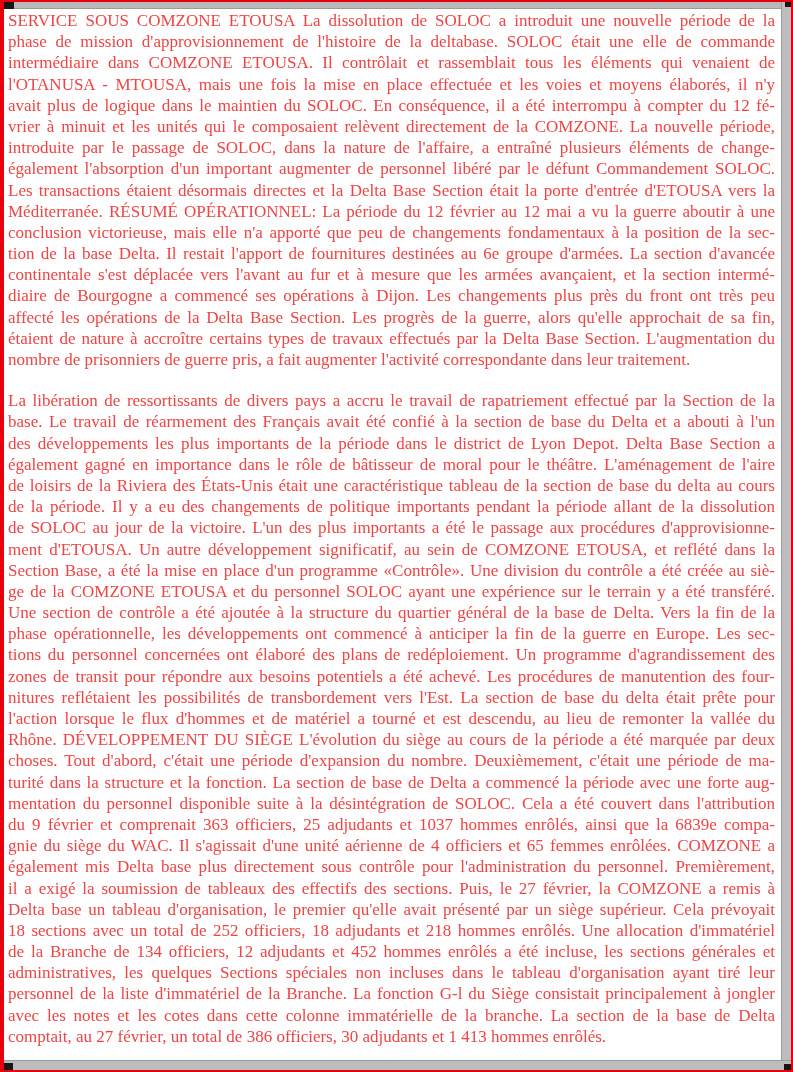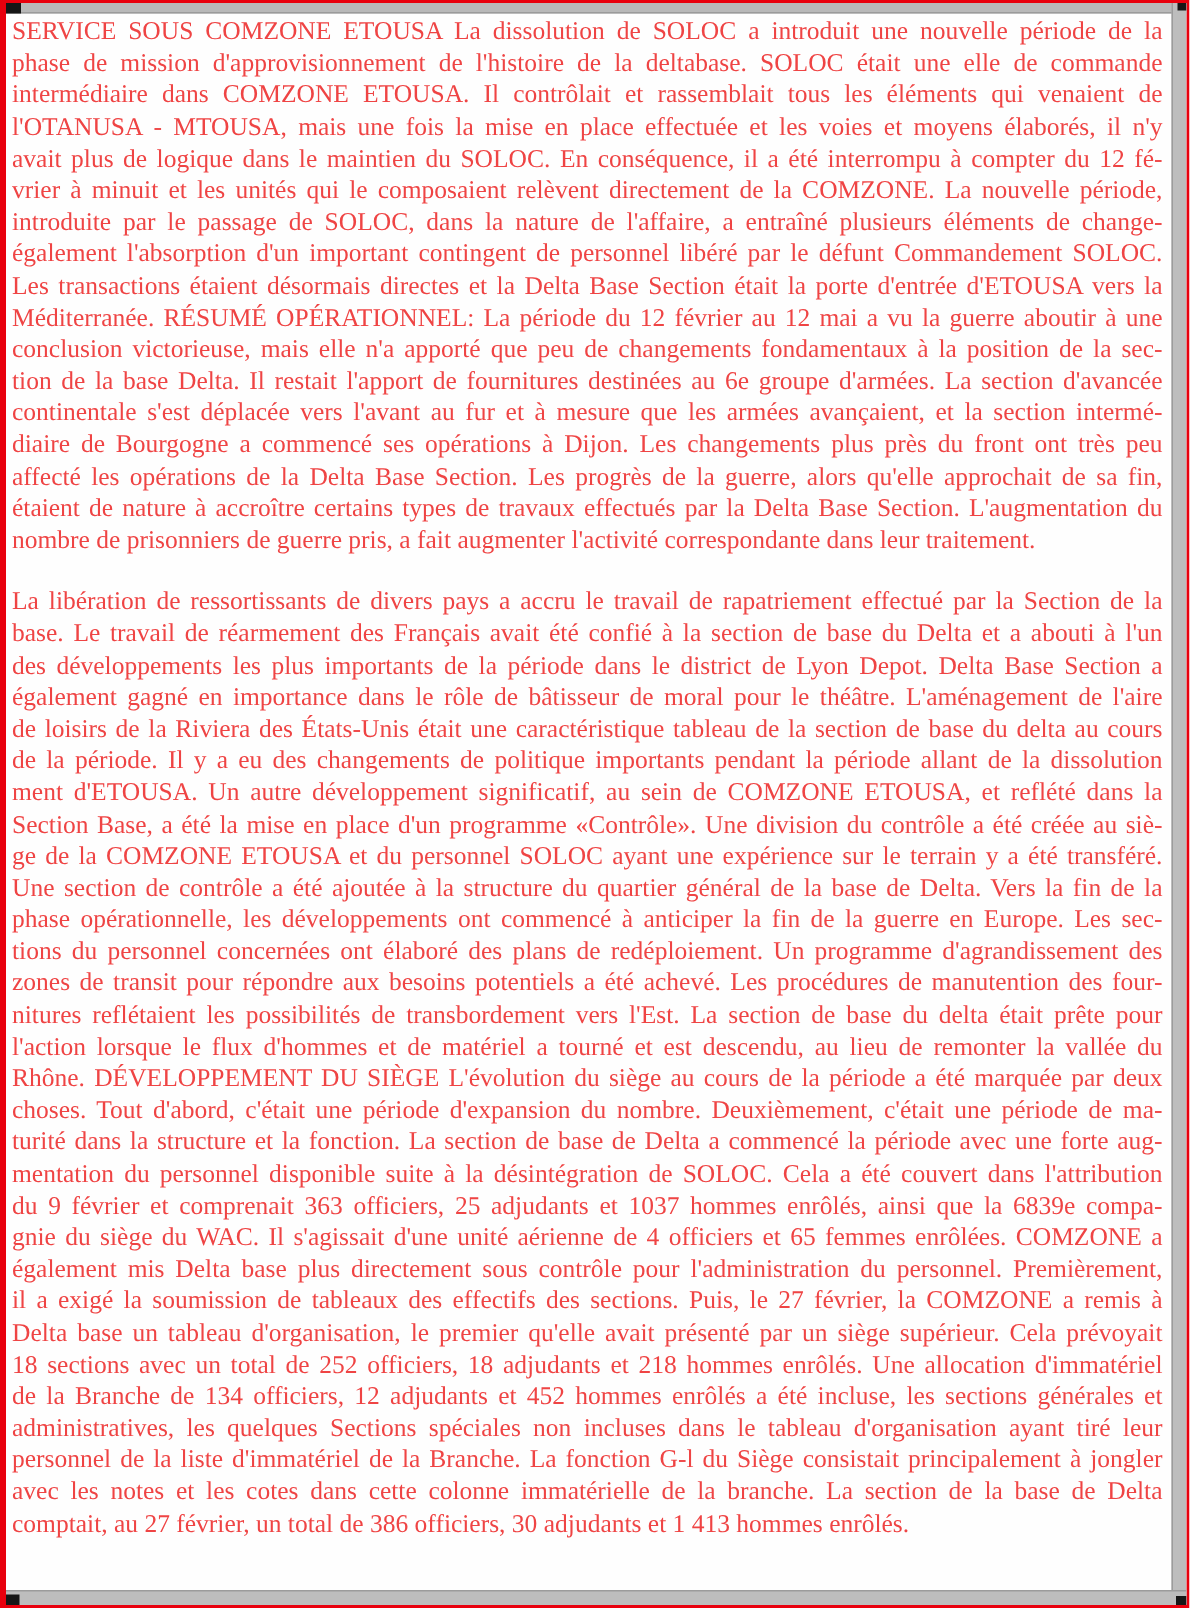--- a/index.html
+++ b/index.html
@@ -80,38 +80,39 @@
 
   <div class="text-area">
     <div class="paragraph">
         <div class="line">SERVICE SOUS COMZONE ETOUSA La dissolution de SOLOC a introduit une nouvelle période de la</div>
         <div class="line">phase de mission d'approvisionnement de l'histoire de la deltabase. SOLOC était une elle de commande</div>
         <div class="line">intermédiaire dans COMZONE ETOUSA. Il contrôlait et rassemblait tous les éléments qui venaient de</div>
         <div class="line">l'OTANUSA - MTOUSA, mais une fois la mise en place effectuée et les voies et moyens élaborés, il n'y</div>
         <div class="line">avait plus de logique dans le maintien du SOLOC. En conséquence, il a été interrompu à compter du 12 fé-</div>
         <div class="line">vrier à minuit et les unités qui le composaient relèvent directement de la COMZONE. La nouvelle période,</div>
         <div class="line">introduite par le passage de SOLOC, dans la nature de l'affaire, a entraîné plusieurs éléments de change-</div>
-        <div class="line">également l'absorption d'un important contingent de personnel libéré par le défunt Commandement SOLOC.</div>
+        <div class="line">également l'absorption d'un important augmenter de personnel libéré par le défunt Commandement SOLOC.</div>
         <div class="line">Les transactions étaient désormais directes et la Delta Base Section était la porte d'entrée d'ETOUSA vers la</div>
         <div class="line">Méditerranée. RÉSUMÉ OPÉRATIONNEL: La période du 12 février au 12 mai a vu la guerre aboutir à une</div>
         <div class="line">conclusion victorieuse, mais elle n'a apporté que peu de changements fondamentaux à la position de la sec-</div>
         <div class="line">tion de la base Delta. Il restait l'apport de fournitures destinées au 6e groupe d'armées. La section d'avancée</div>
         <div class="line">continentale s'est déplacée vers l'avant au fur et à mesure que les armées avançaient, et la section intermé-</div>
         <div class="line">diaire de Bourgogne a commencé ses opérations à Dijon. Les changements plus près du front ont très peu</div>
         <div class="line">affecté les opérations de la Delta Base Section. Les progrès de la guerre, alors qu'elle approchait de sa fin,</div>
         <div class="line">étaient de nature à accroître certains types de travaux effectués par la Delta Base Section. L'augmentation du</div>
         <div class="line line-last">nombre de prisonniers de guerre pris, a fait augmenter l'activité correspondante dans leur traitement.</div>
       </div>
     <div class="paragraph">
         <div class="line">La libération de ressortissants de divers pays a accru le travail de rapatriement effectué par la Section de la</div>
         <div class="line">base. Le travail de réarmement des Français avait été confié à la section de base du Delta et a abouti à l'un</div>
         <div class="line">des développements les plus importants de la période dans le district de Lyon Depot. Delta Base Section a</div>
         <div class="line">également gagné en importance dans le rôle de bâtisseur de moral pour le théâtre. L'aménagement de l'aire</div>
         <div class="line">de loisirs de la Riviera des États-Unis était une caractéristique tableau de la section de base du delta au cours</div>
         <div class="line">de la période. Il y a eu des changements de politique importants pendant la période allant de la dissolution</div>
+        <div class="line">de SOLOC au jour de la victoire. L'un des plus importants a été le passage aux procédures d'approvisionne-</div>
         <div class="line">ment d'ETOUSA. Un autre développement significatif, au sein de COMZONE ETOUSA, et reflété dans la</div>
         <div class="line">Section Base, a été la mise en place d'un programme «Contrôle». Une division du contrôle a été créée au siè-</div>
         <div class="line">ge de la COMZONE ETOUSA et du personnel SOLOC ayant une expérience sur le terrain y a été transféré.</div>
         <div class="line">Une section de contrôle a été ajoutée à la structure du quartier général de la base de Delta. Vers la fin de la</div>
         <div class="line">phase opérationnelle, les développements ont commencé à anticiper la fin de la guerre en Europe. Les sec-</div>
         <div class="line">tions du personnel concernées ont élaboré des plans de redéploiement. Un programme d'agrandissement des</div>
         <div class="line">zones de transit pour répondre aux besoins potentiels a été achevé. Les procédures de manutention des four-</div>
         <div class="line">nitures reflétaient les possibilités de transbordement vers l'Est. La section de base du delta était prête pour</div>
         <div class="line">l'action lorsque le flux d'hommes et de matériel a tourné et est descendu, au lieu de remonter la vallée du</div>
         <div class="line">Rhône. DÉVELOPPEMENT DU SIÈGE L'évolution du siège au cours de la période a été marquée par deux</div>

